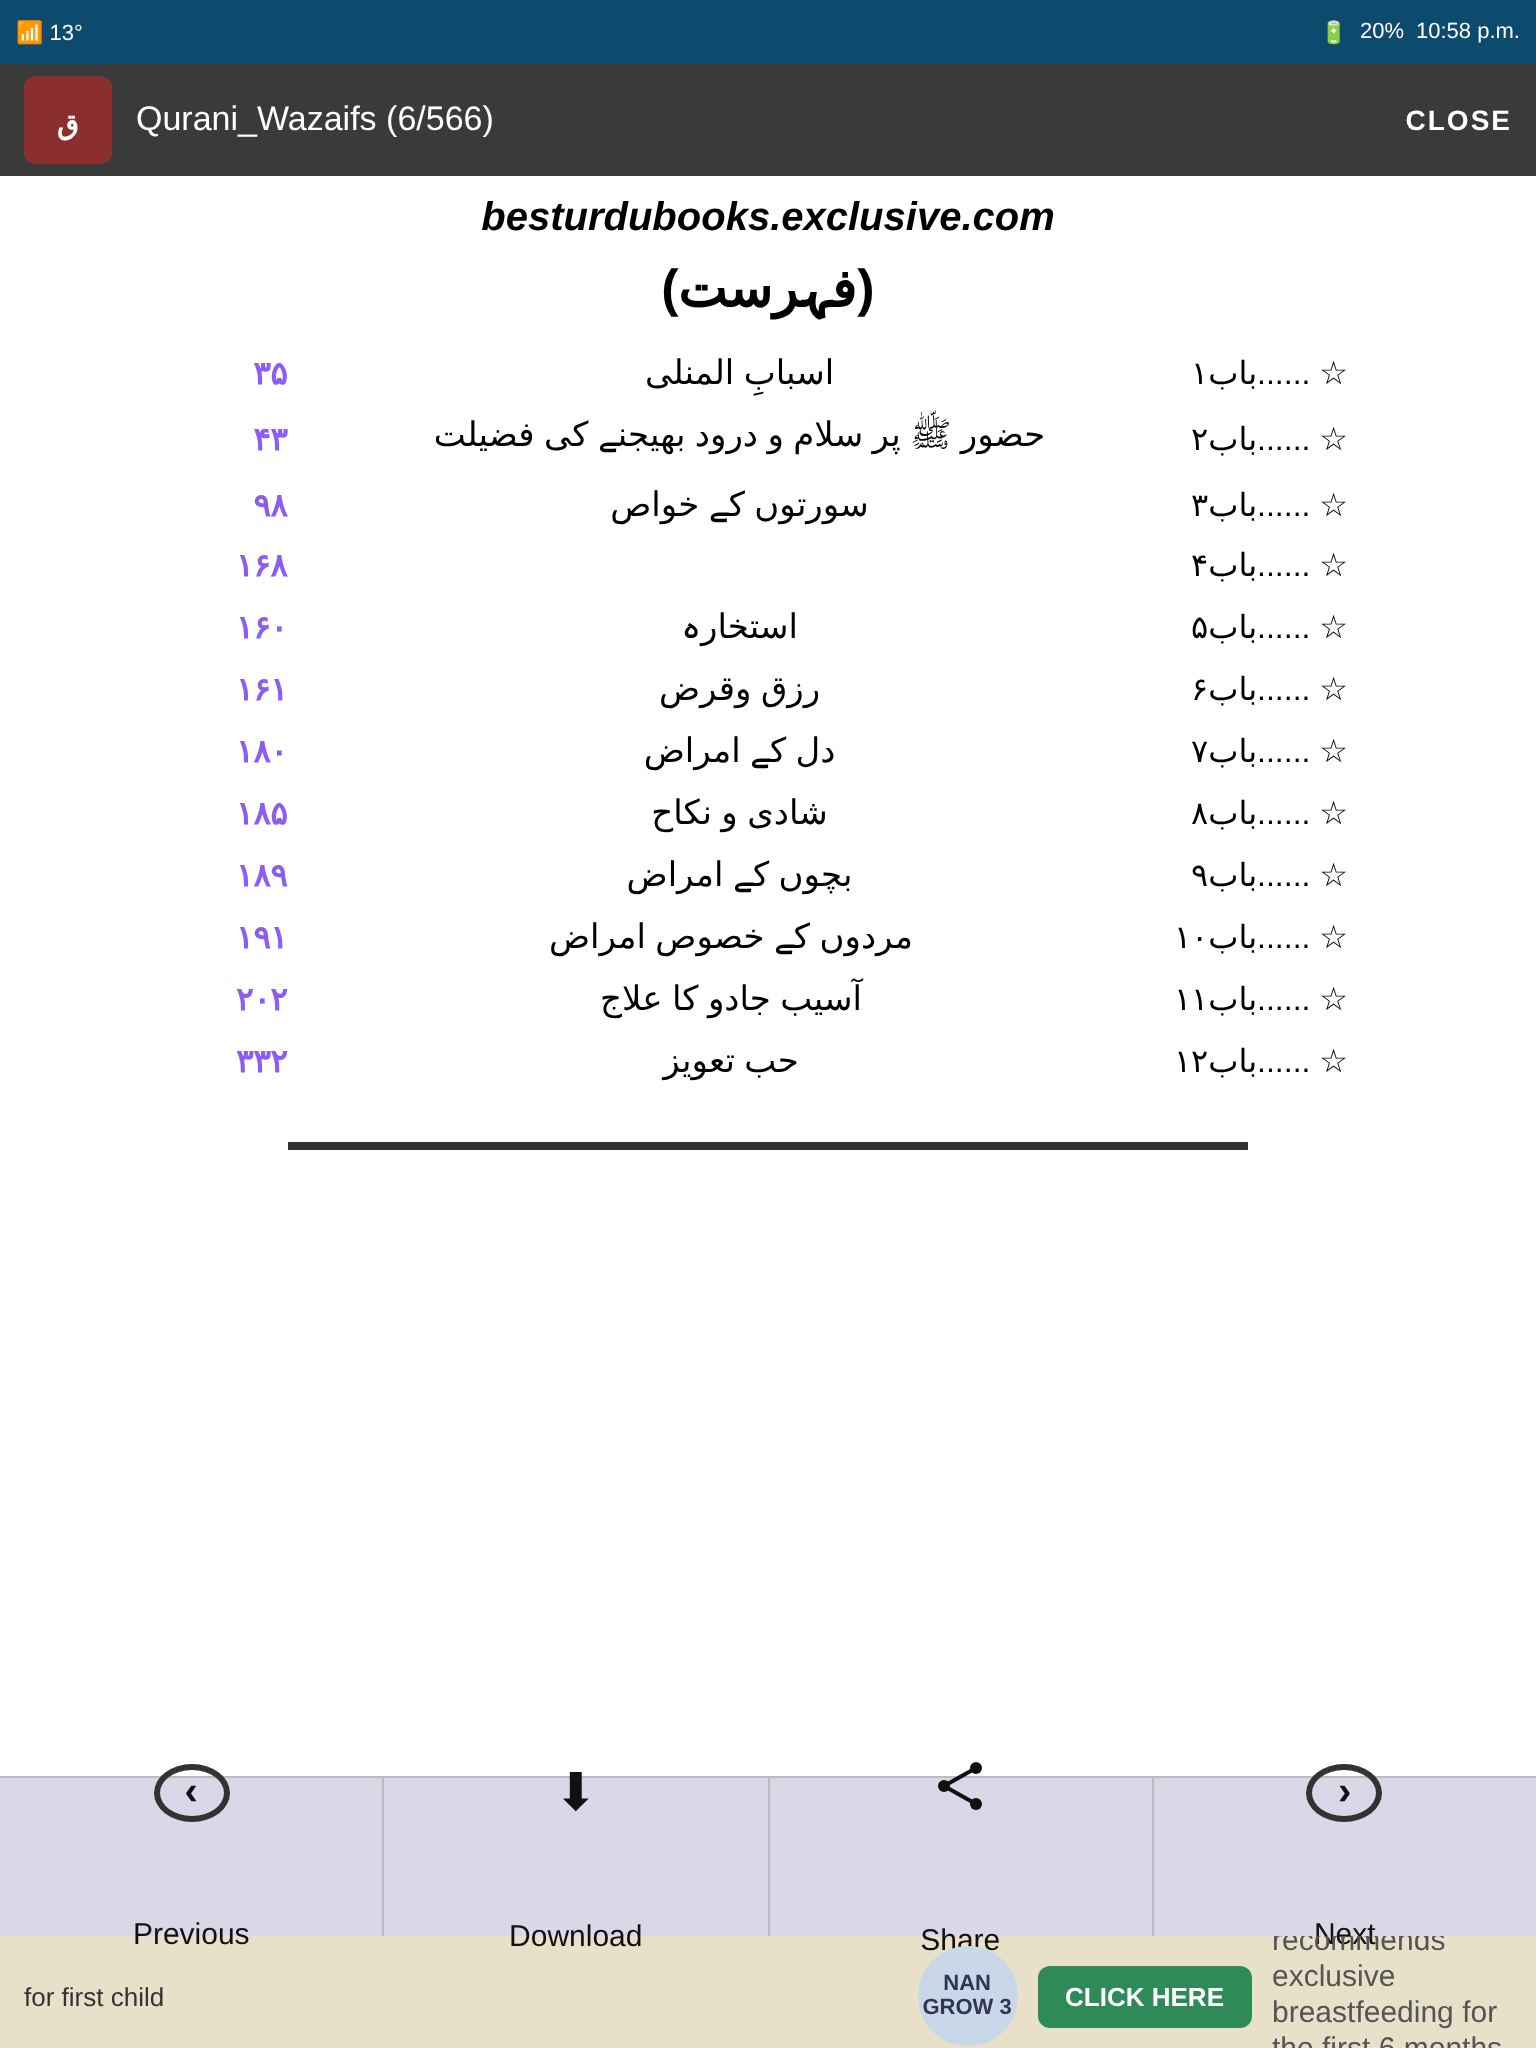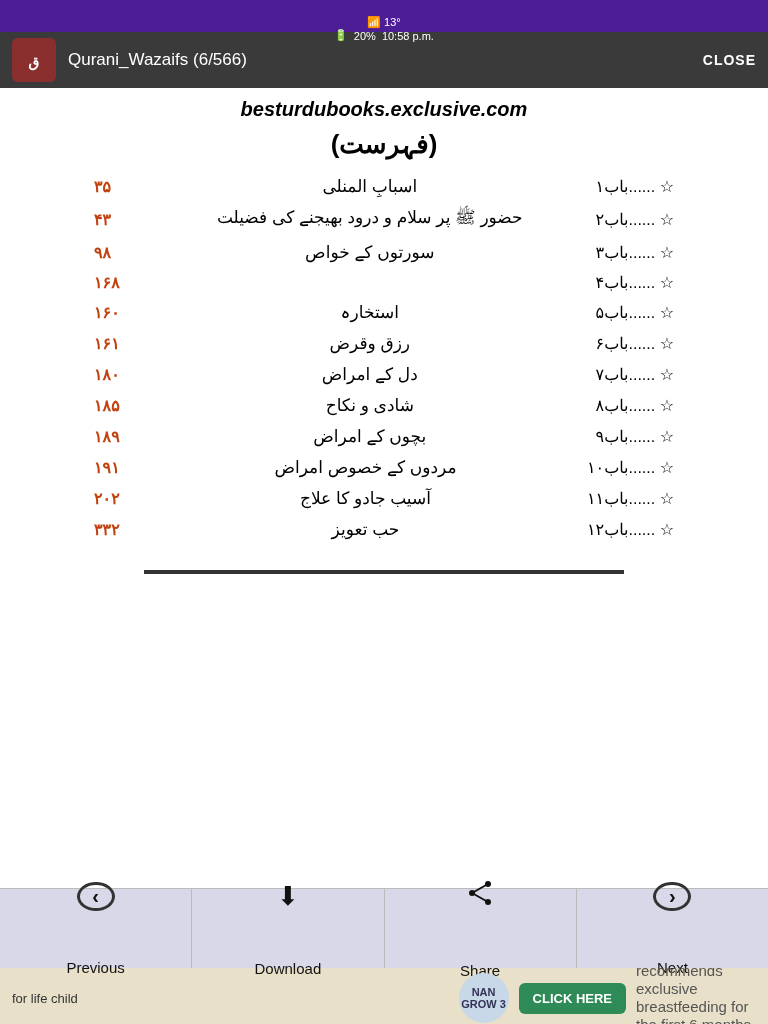--- a/index.html
+++ b/index.html
@@ -1,28 +1,27 @@
 <!DOCTYPE html>
 <html><head>
   <meta charset="utf-8">
   <style>
     * { margin: 0; padding: 0; box-sizing: border-box; }
     body { width: 768px; height: 1024px; overflow: hidden; font-family: Arial, sans-serif; background: #fff; }
 
     
     .status-bar {
       height: 28px;
-      background: #4c1d95;
+      background: #0c4a6e;
       display: flex;
       align-items: center;
       justify-content: space-between;
       padding: 16px 8px;
       color: #fff;
       font-size: 11px;
-      flex-direction: column;
     }
     .status-left { display: flex; align-items: center; gap: 4px; }
     .status-right { display: flex; align-items: center; gap: 6px; }
 
     
     .app-bar {
       height: 56px;
       background: #3a3a3a;
       display: flex;
       align-items: center;
@@ -111,24 +110,24 @@
     .toc-row .chapter-title {
       flex: 1;
       text-align: center;
       font-size: 17px;
       color: #000;
       direction: rtl;
     }
 
     .toc-row .page-num {
       font-size: 16px;
-      color: #c2410c;
+      color: #8b5cf6;
       font-weight: bold;
       min-width: 50px;
-      text-align: left;
+      text-align: right;
     }
 
     .separator-line {
       width: 480px;
       height: 4px;
       background: #333;
       margin: 20px auto 0;
     }
 
     
@@ -351,20 +350,20 @@
     <span class="nav-label">Share</span>
   </div>
   <div class="nav-item">
     <div class="circle-btn">›</div>
     <span class="nav-label">Next</span>
   </div>
 </div>
 
 <div class="ad-banner">
   <div class="ad-text-block">
-    <div class="ad-text-sub">for life child</div>
+    <div class="ad-text-sub">for first child</div>
   </div>
   <div class="ad-image">NAN
 GROW
 3</div>
   <div class="ad-click-btn">CLICK HERE</div>
   <div class="ad-small-text">WHO recommends exclusive breastfeeding for the first 6 months of life...</div>
 </div>
 
 </body></html>

